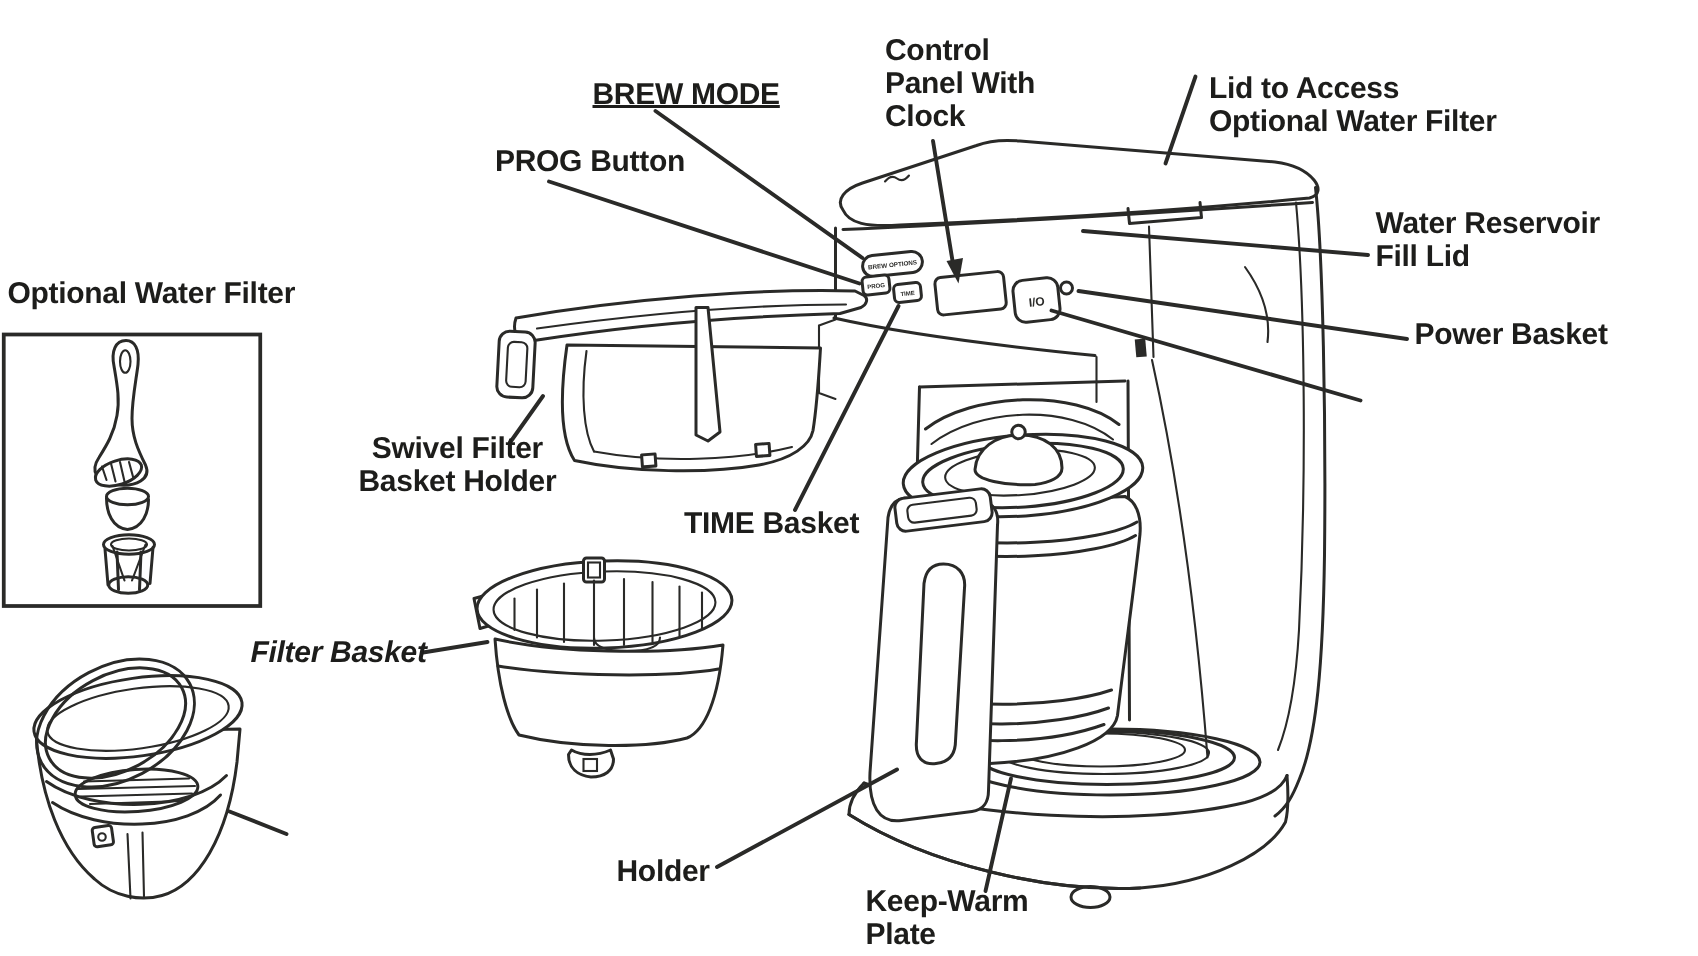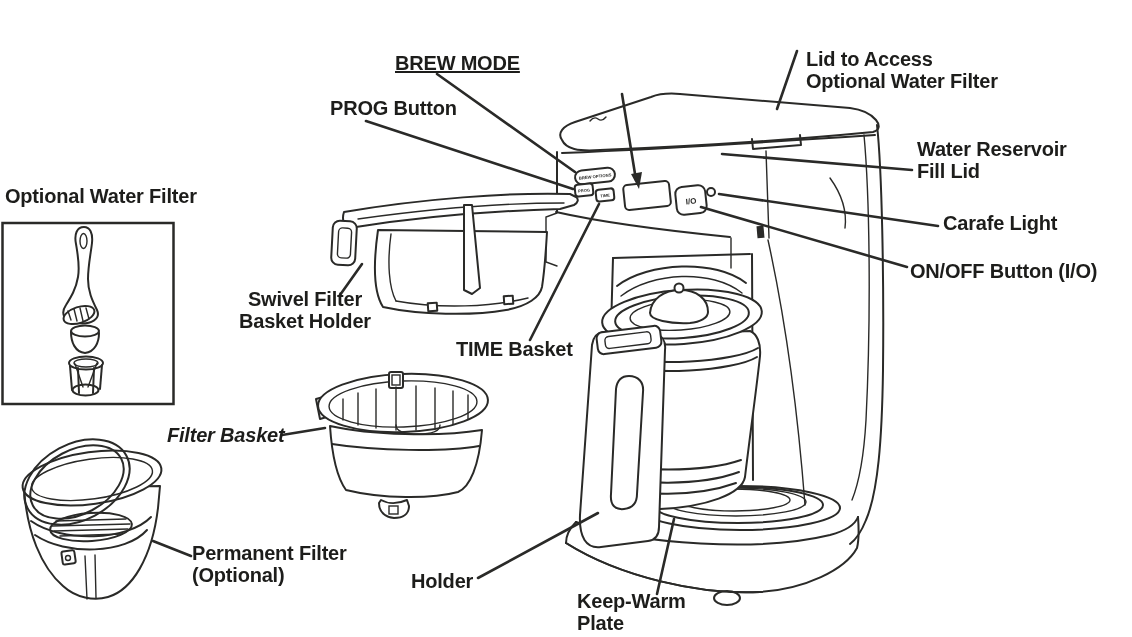--- a/index.html
+++ b/index.html
@@ -208,30 +208,30 @@
       <path class="lead" d="M530,340 L599,204"></path>
       <path class="lead" d="M282,435 L325,428"></path>
       <path class="lead" d="M153,541 L191,556"></path>
       <path class="lead" d="M478,578 L598,513"></path>
       <path class="lead" d="M657,594 L674,519"></path>
     </g>
   </svg>
 
   <div class="lbl" style="left:395px;top:52px;text-decoration:underline;">BREW MODE</div>
   <div class="lbl" style="left:330px;top:97px;">PROG Button</div>
+  <div class="lbl" style="left:590px;top:23px;">Control
+Panel With
+Clock</div>
   <div class="lbl" style="left:806px;top:12px;margin-top:36px;">Lid to Access
 Optional Water Filter</div>
   <div class="lbl" style="left:917px;top:138px;">Water Reservoir
 Fill Lid</div>
-  <div class="lbl" style="left:943px;top:212px;">Carafe Light</div>
-  <div class="lbl" style="left:910px;top:260px;">ON/OFF Button (I/O)</div>
+  <div class="lbl" style="left:943px;top:212px;">Power Basket</div>
   <div class="lbl" style="left:5px;top:185px;">Optional Water Filter</div>
   <div class="lbl" style="left:239px;top:288px;text-align:center;">Swivel Filter
 Basket Holder</div>
   <div class="lbl" style="left:456px;top:338px;">TIME Basket</div>
   <div class="lbl" style="left:167px;top:424px;font-style:italic;">Filter Basket</div>
-  <div class="lbl" style="left:192px;top:542px;">Permanent Filter
-(Optional)</div>
   <div class="lbl" style="left:411px;top:570px;">Holder</div>
   <div class="lbl" style="left:577px;top:590px;">Keep-Warm
 Plate</div>
 
 </div>
 
 </body></html>

